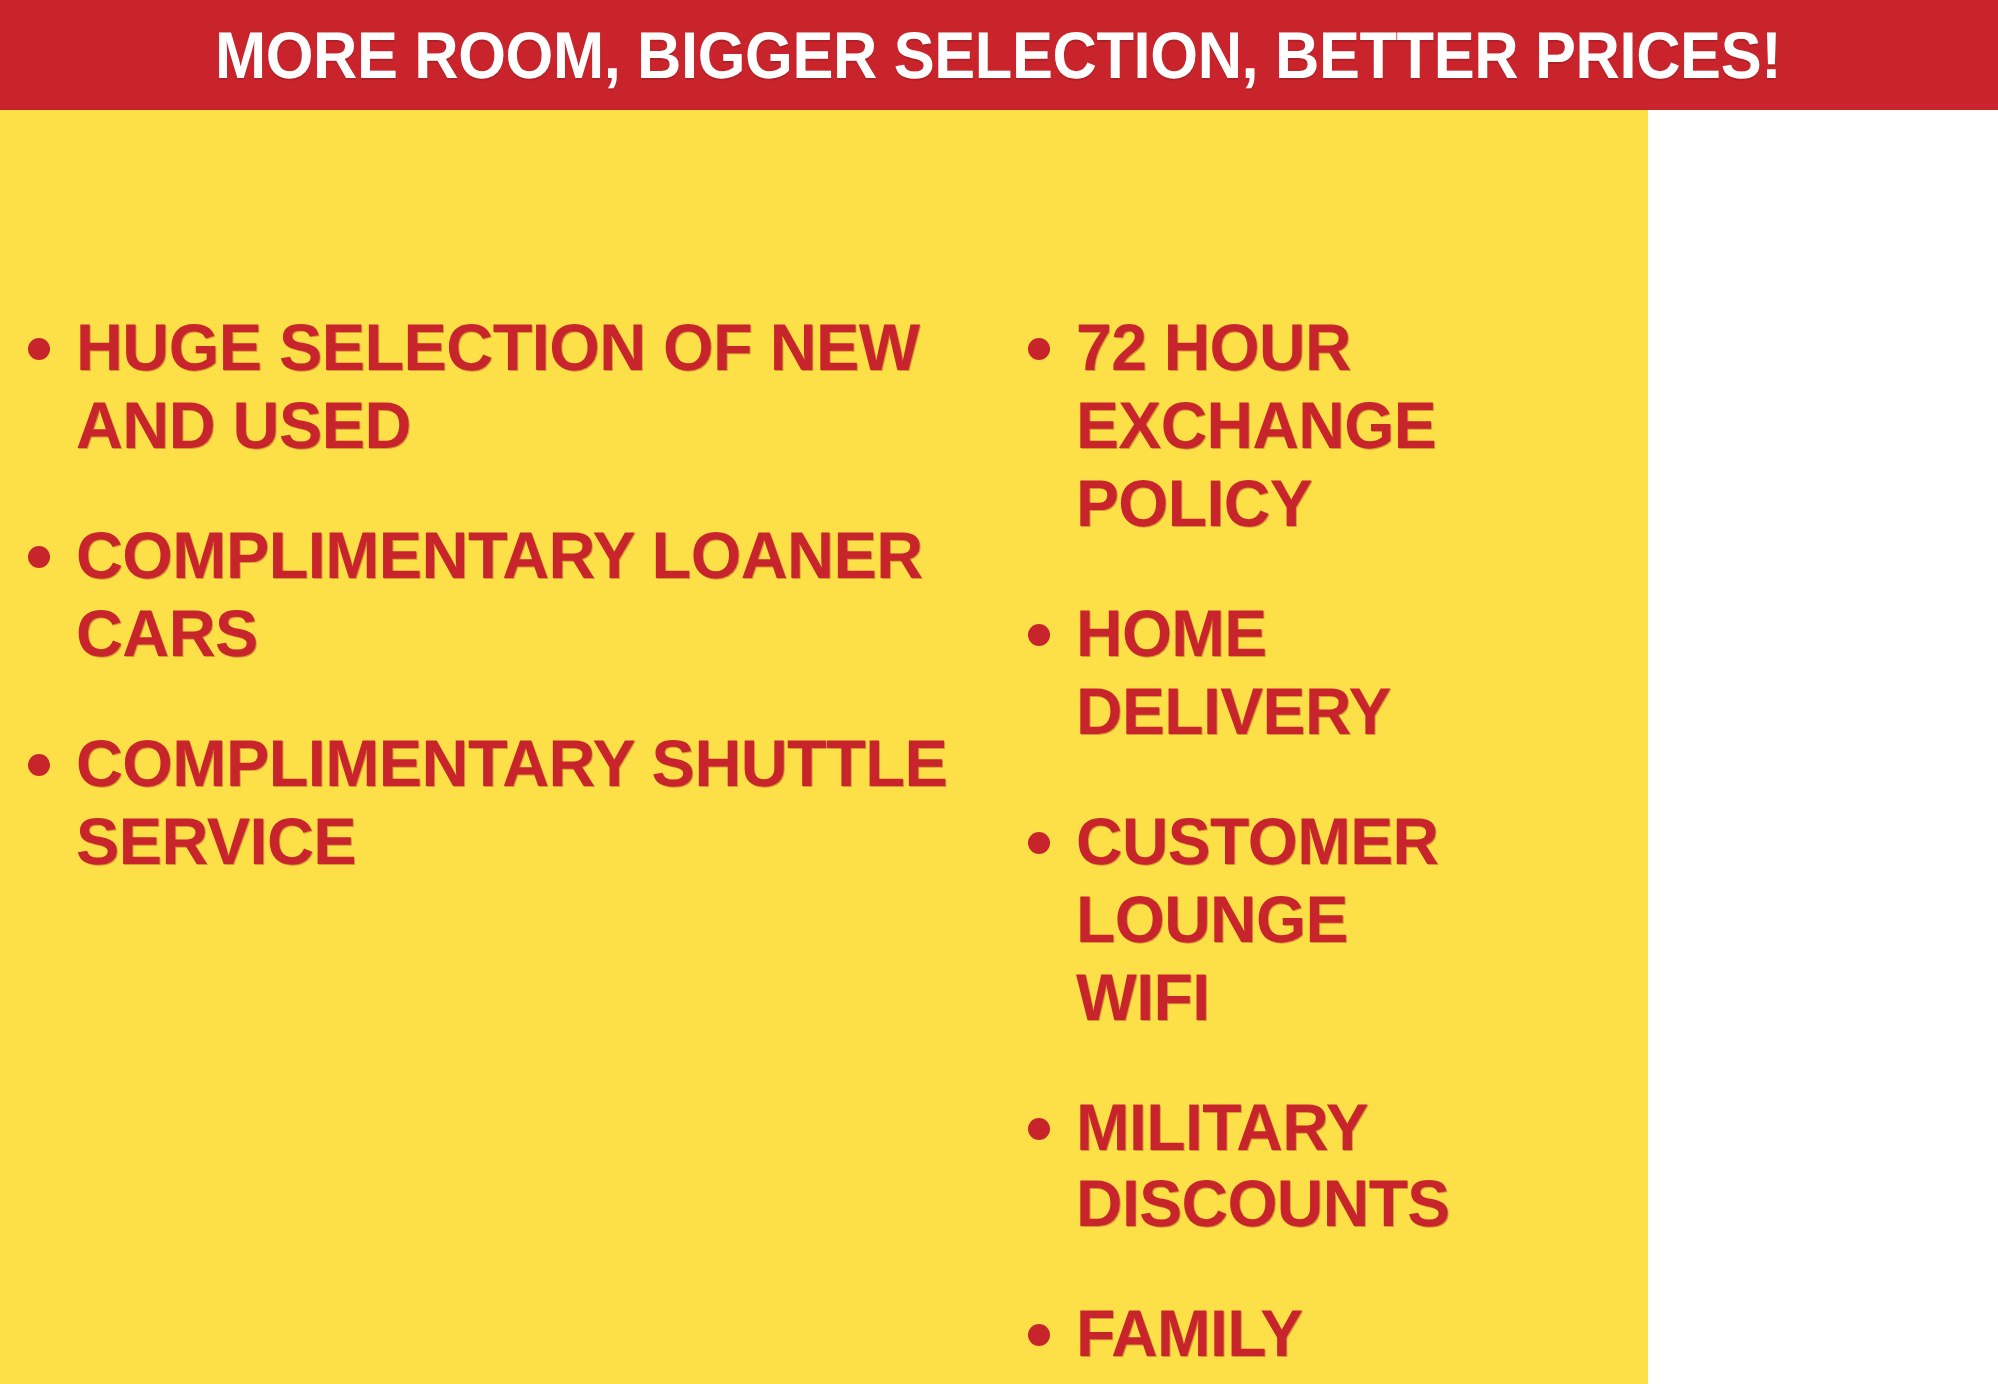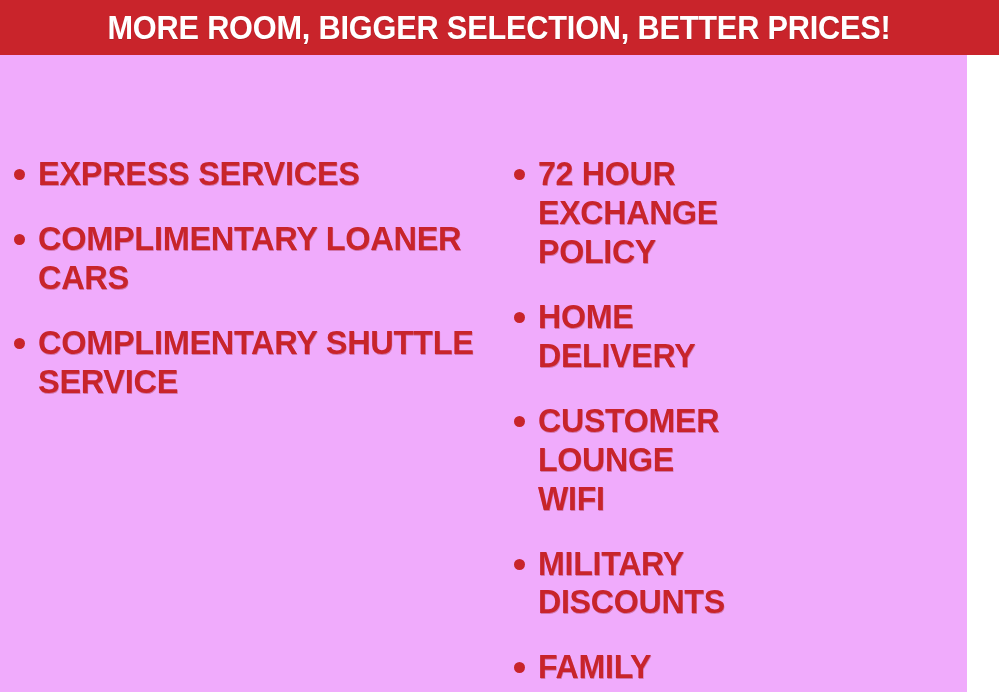--- a/index.html
+++ b/index.html
@@ -10,23 +10,23 @@
     width: 999px;
     height: 692px;
     background: #ffffff;
     font-family: "Liberation Sans", sans-serif;
     overflow: hidden;
     position: relative;
   }
 
   #banner {
     position: relative;
-    width: 967px;
+    width: 824px;
     height: 692px;
-    background: #f0abfc;
+    background: #fde047;
     box-sizing: border-box;
   }
 
   
   #header-band {
     position: absolute;
     left: 0;
     top: 0;
     width: 999px;
     height: 55px;
@@ -136,21 +136,21 @@
 
   <div id="header-band">
     <div id="header-band-text">MORE ROOM, BIGGER SELECTION, BETTER PRICES!</div>
   </div>
 
 
   <div id="columns">
     <div class="bullet-column" id="column-left">
         <div class="bullet-item">
           <span class="bullet-dot"></span>
-          <span class="bullet-label">EXPRESS SERVICES</span>
+          <span class="bullet-label">HUGE SELECTION OF NEW AND USED</span>
         </div>
         <div class="bullet-item">
           <span class="bullet-dot"></span>
           <span class="bullet-label">COMPLIMENTARY LOANER CARS</span>
         </div>
         <div class="bullet-item">
           <span class="bullet-dot"></span>
           <span class="bullet-label">COMPLIMENTARY SHUTTLE SERVICE</span>
         </div>
       </div>

